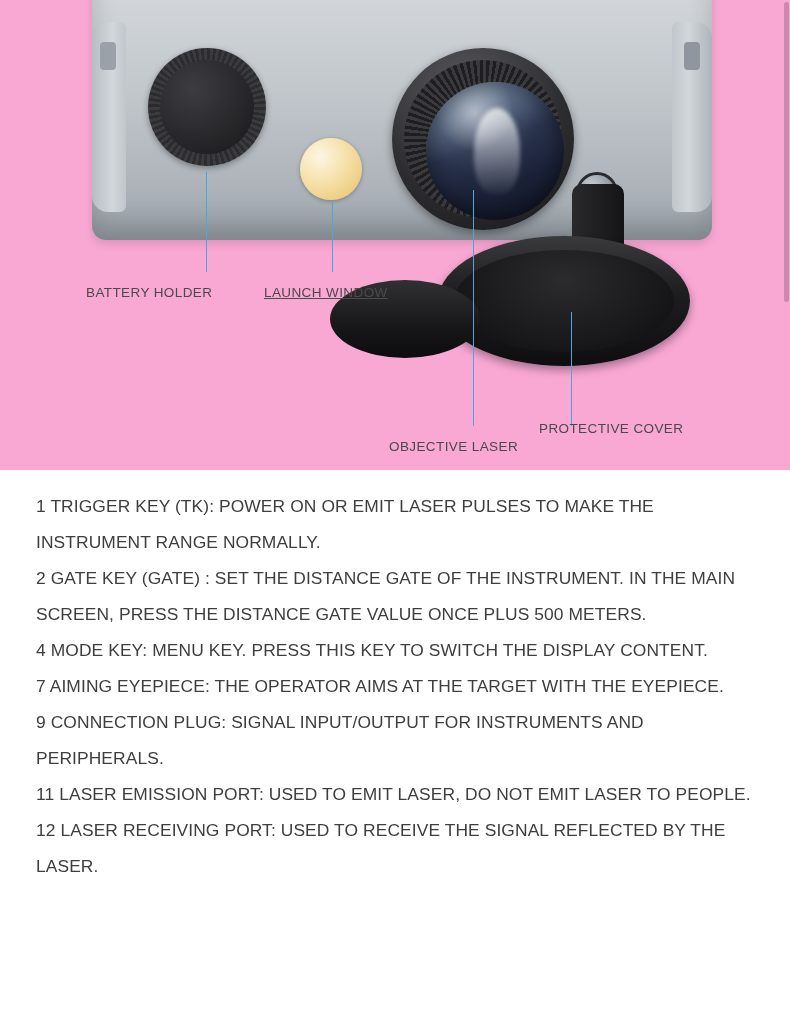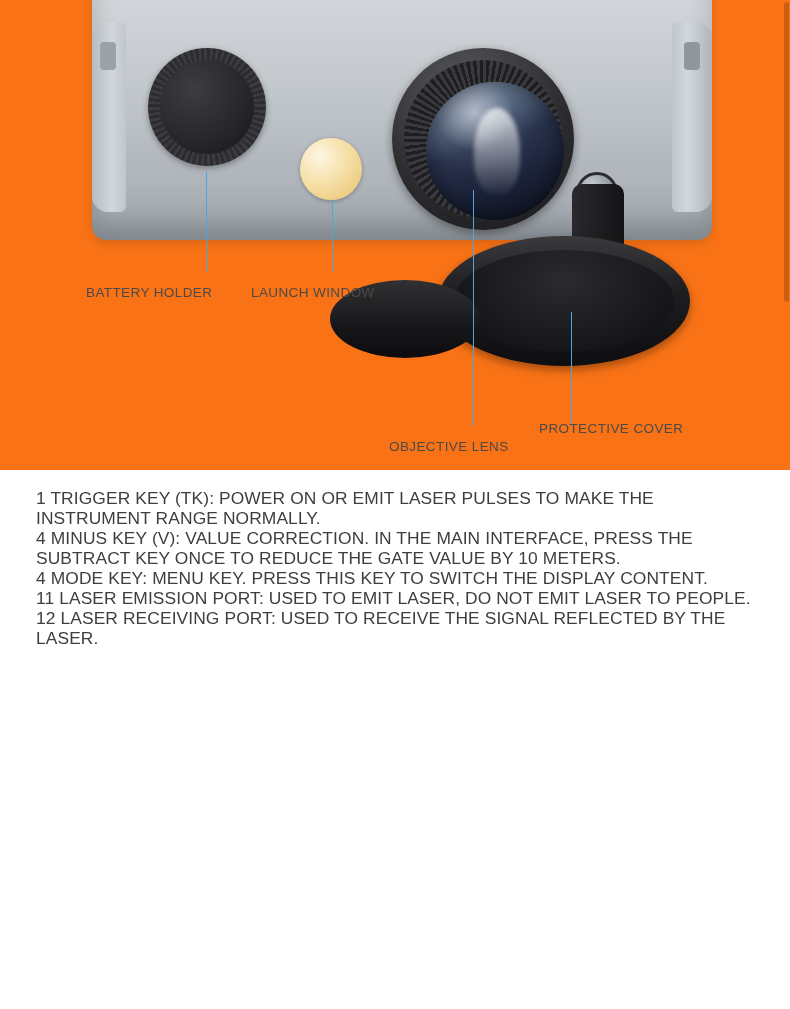--- a/index.html
+++ b/index.html
@@ -14,21 +14,21 @@
     color: #3a3a3a;
     overflow: hidden;
     position: relative;
   }
 
   
   .photo-region {
     position: relative;
     width: 790px;
     height: 470px;
-    background: #f97316;
+    background: #f9a8d4;
     overflow: hidden;
   }
 
   
   .device-body {
     position: absolute;
     left: 92px;
     top: -40px;
     width: 620px;
     height: 280px;
@@ -235,21 +235,21 @@
     position: absolute;
     left: 0;
     top: 470px;
     width: 790px;
     padding: 18px 36px 0 36px;
     box-sizing: border-box;
   }
   .desc p {
     margin: 0;
     font-size: 17.4px;
-    line-height: 20px;
+    line-height: 36px;
     color: #3e3e3e;
     letter-spacing: 0.1px;
   }
   .scrollbar-track {
     position: absolute;
     right: 0;
     top: 0;
     width: 7px;
     height: 1009px;
     background: transparent;
@@ -307,29 +307,31 @@
     </div>
     <div class="cover-small"></div>
   </div>
 
   <div class="callout-line" style="left:206px; top:172px; height:100px;"></div>
   <div class="callout-line" style="left:332px; top:200px; height:72px;"></div>
   <div class="callout-line" style="left:473px; top:190px; height:236px;"></div>
   <div class="callout-line" style="left:571px; top:312px; height:114px;"></div>
 
   <div class="callout-label" style="left:86px; top:285px;">BATTERY HOLDER</div>
-  <div class="callout-label" style="left:251px; top:285px;">LAUNCH WINDOW</div>
-  <div class="callout-label" style="left:389px; top:439px;">OBJECTIVE LENS</div>
+  <div class="callout-label" style="left:264px; top:285px;text-decoration:underline;">LAUNCH WINDOW</div>
+  <div class="callout-label" style="left:389px; top:439px;">OBJECTIVE LASER</div>
   <div class="callout-label" style="left:539px; top:421px;">PROTECTIVE COVER</div>
 </div>
 
 <div class="desc">
   <p>1 TRIGGER KEY (TK): POWER ON OR EMIT LASER PULSES TO MAKE THE INSTRUMENT RANGE NORMALLY.</p>
-  <p>4 MINUS KEY (V): VALUE CORRECTION. IN THE MAIN INTERFACE, PRESS THE SUBTRACT KEY ONCE TO REDUCE THE GATE VALUE BY 10 METERS.</p>
+  <p>2 GATE KEY (GATE) : SET THE DISTANCE GATE OF THE INSTRUMENT. IN THE MAIN SCREEN, PRESS THE DISTANCE GATE VALUE ONCE PLUS 500 METERS.</p>
   <p>4 MODE KEY: MENU KEY. PRESS THIS KEY TO SWITCH THE DISPLAY CONTENT.</p>
+  <p>7 AIMING EYEPIECE: THE OPERATOR AIMS AT THE TARGET WITH THE EYEPIECE.</p>
+  <p>9 CONNECTION PLUG: SIGNAL INPUT/OUTPUT FOR INSTRUMENTS AND PERIPHERALS.</p>
   <p>11 LASER EMISSION PORT: USED TO EMIT LASER, DO NOT EMIT LASER TO PEOPLE.</p>
   <p>12 LASER RECEIVING PORT: USED TO RECEIVE THE SIGNAL REFLECTED BY THE LASER.</p>
 </div>
 
 <div class="bottom-fade"></div>
 
 <div class="scrollbar-track">
   <div class="scrollbar-thumb"></div>
 </div>
 

